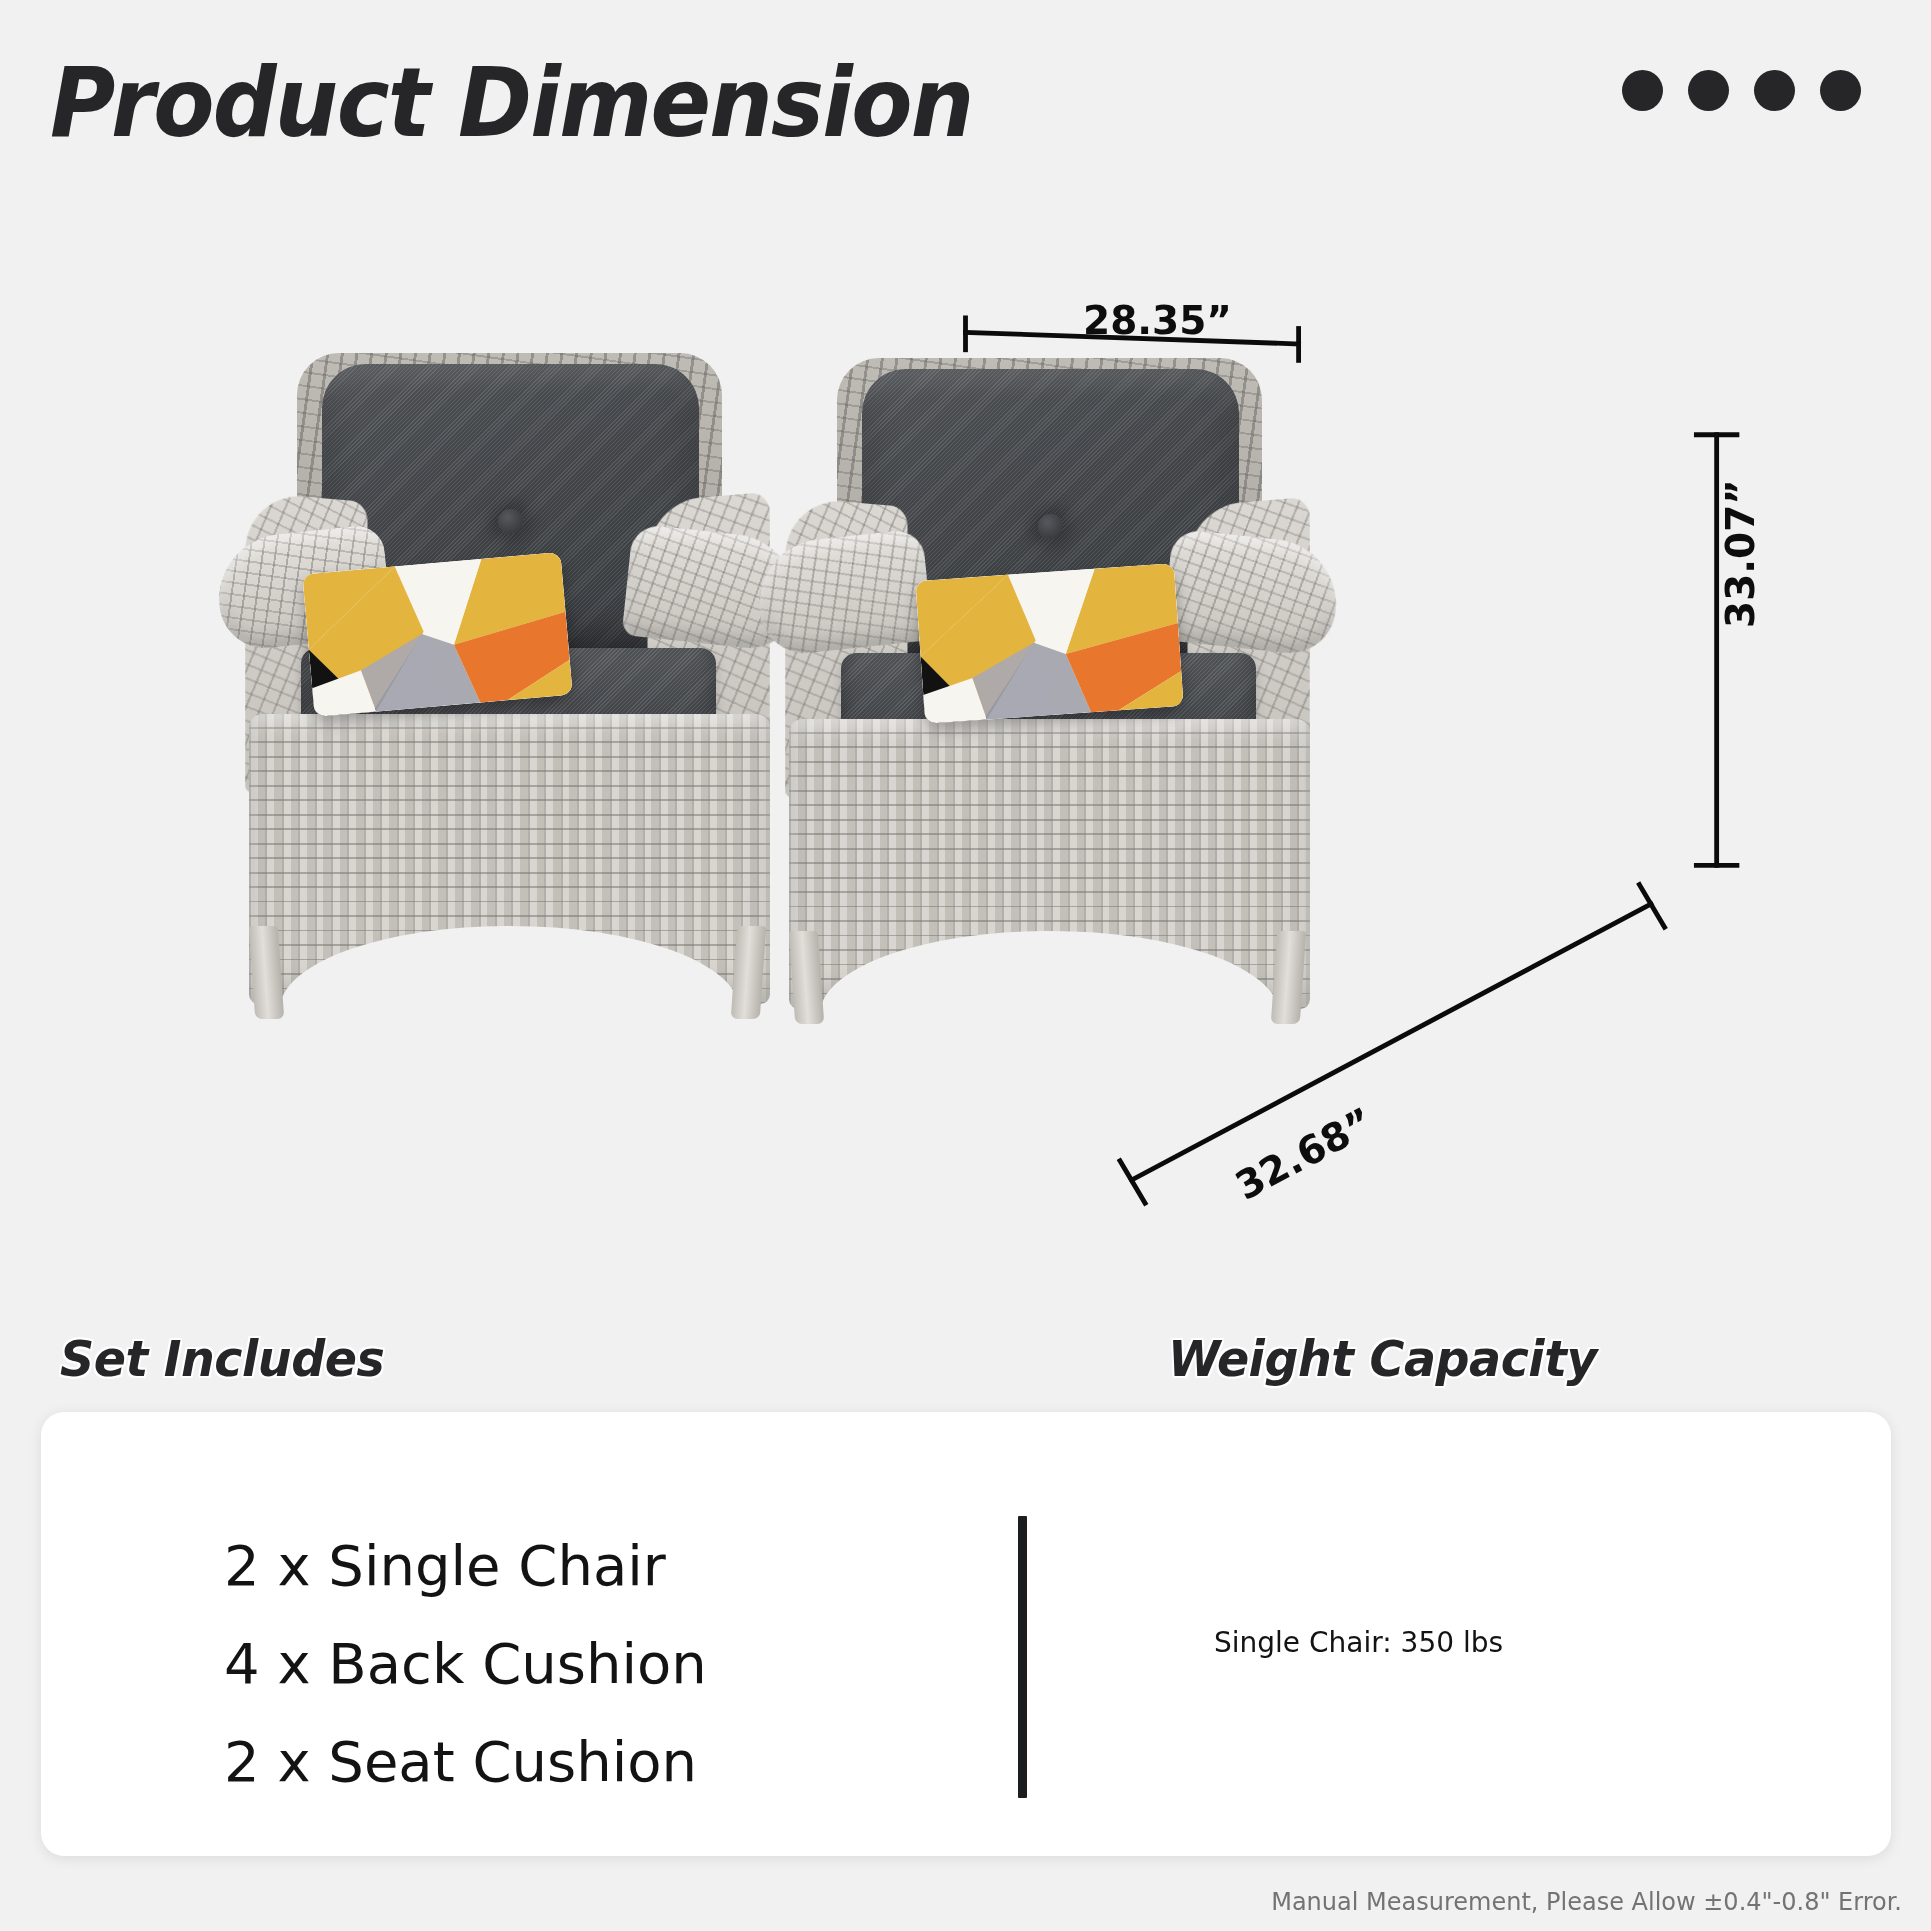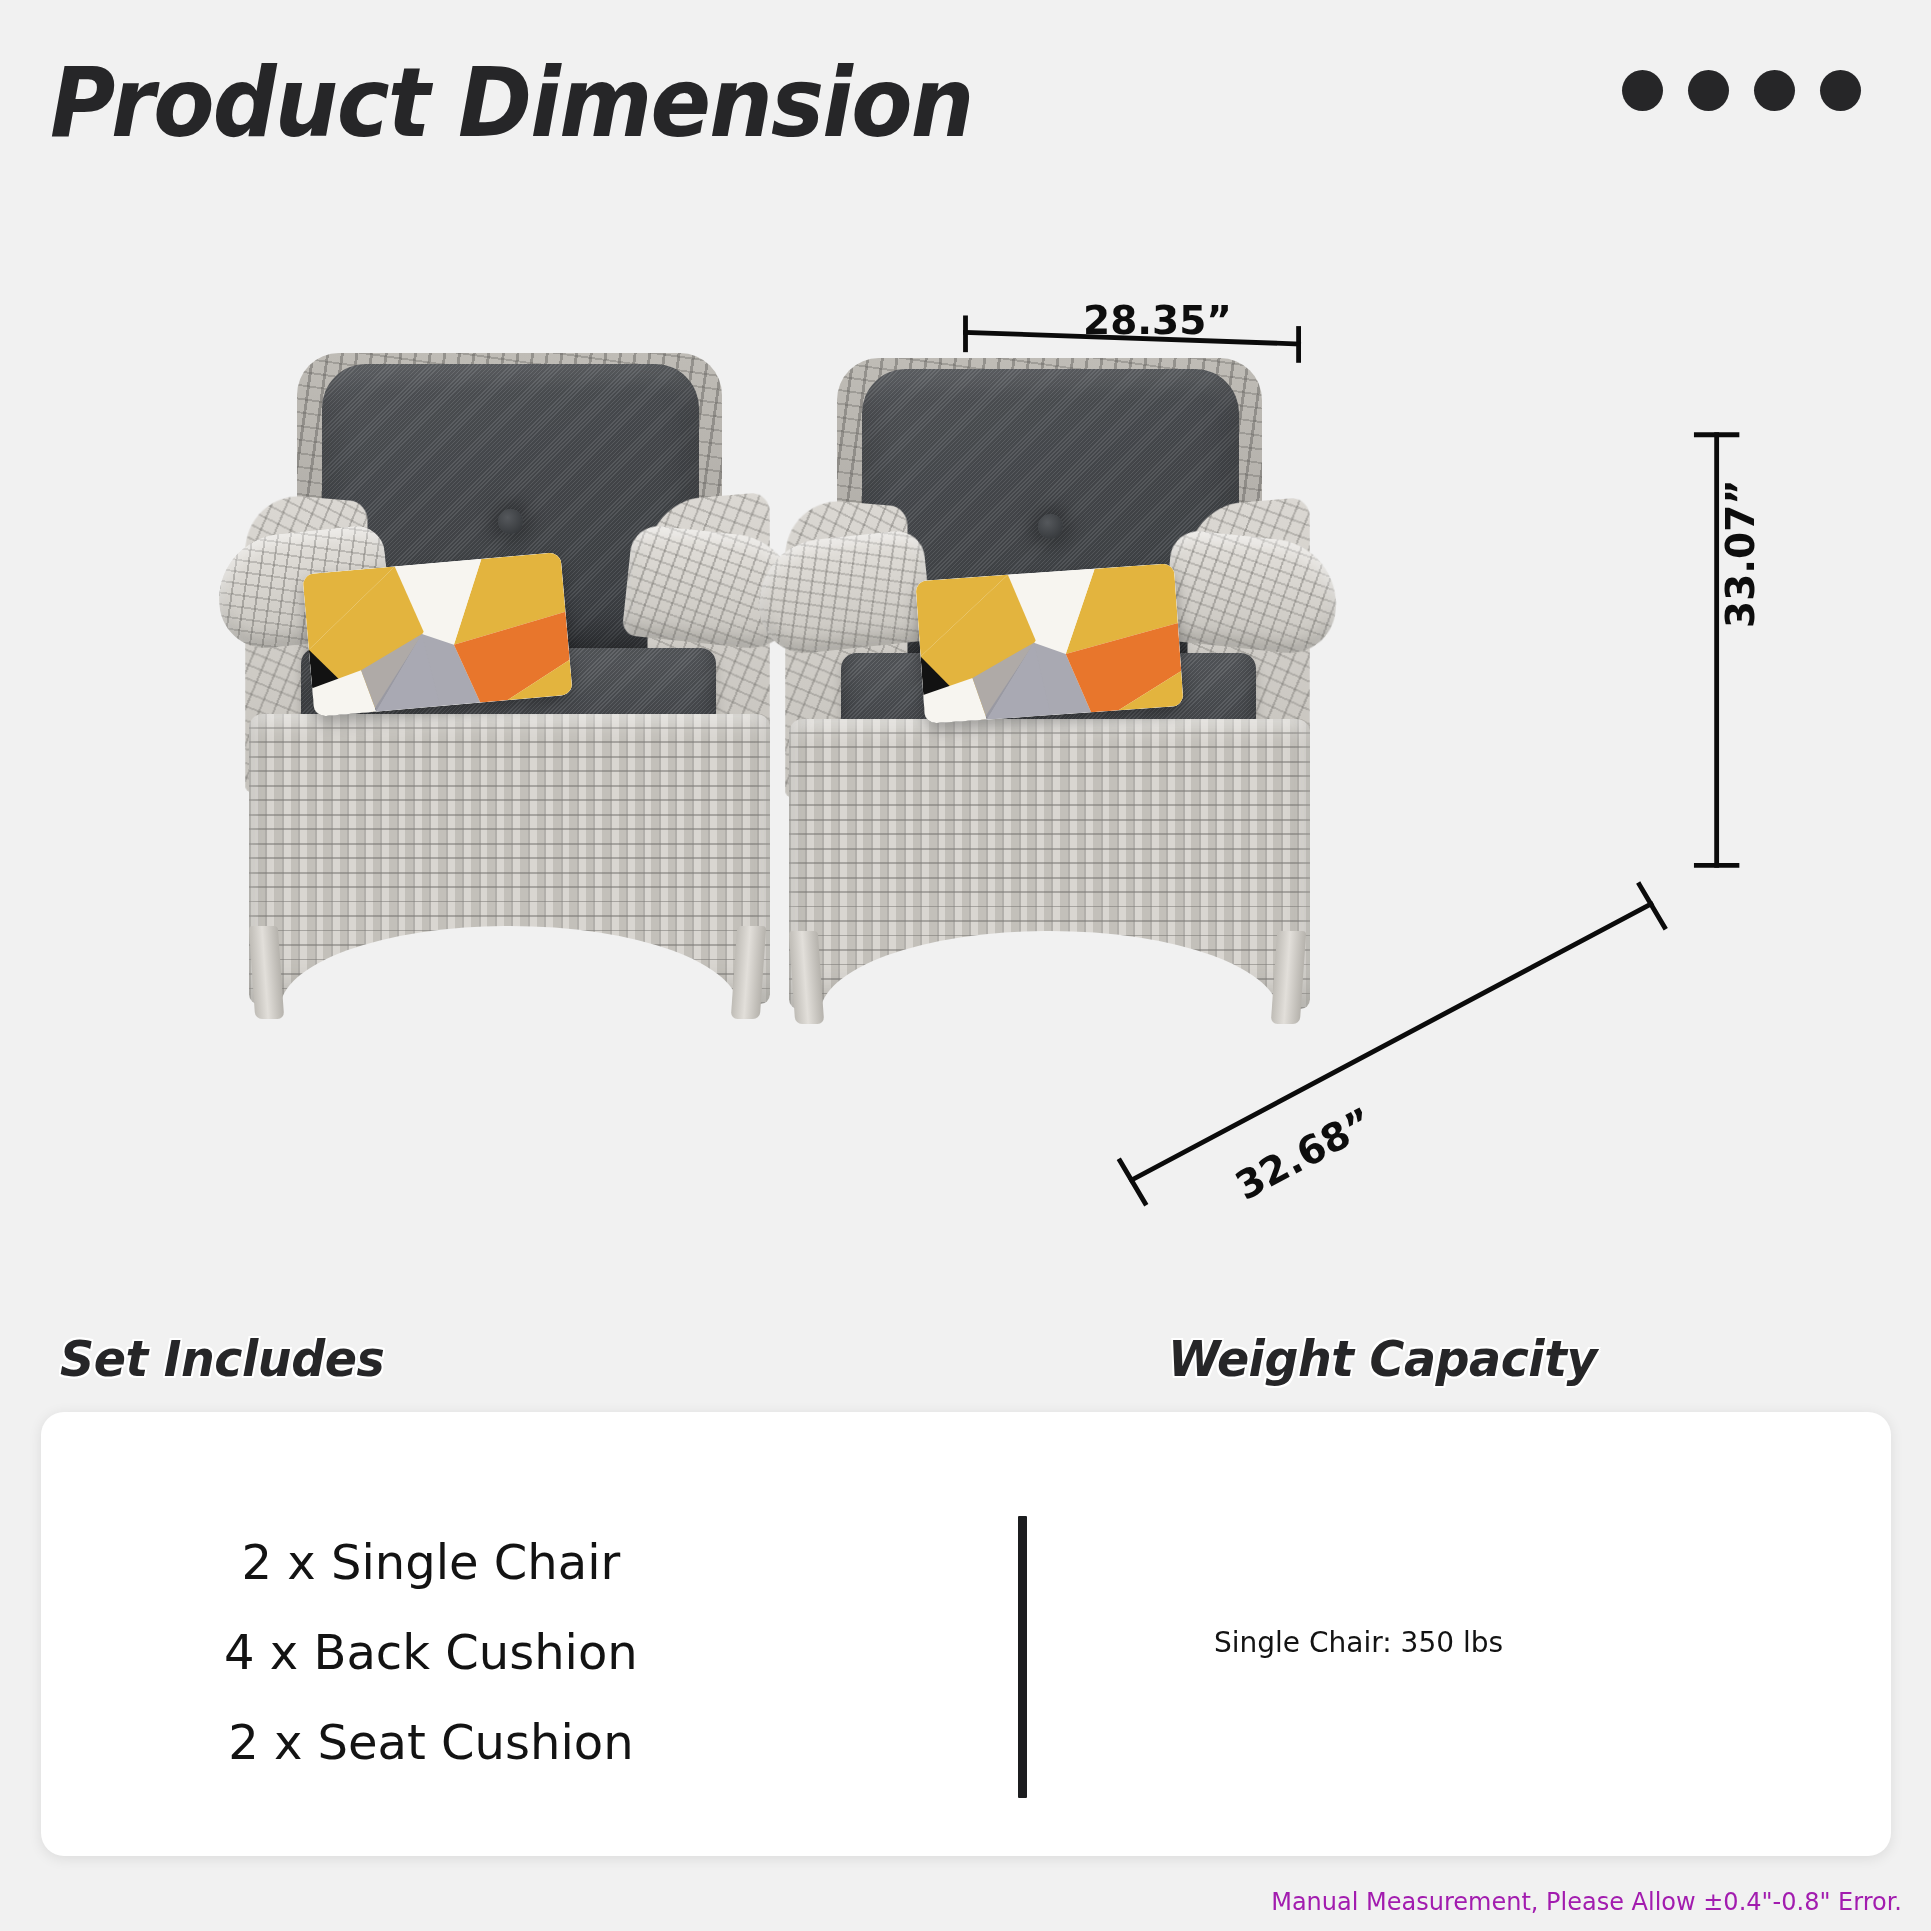--- a/index.html
+++ b/index.html
@@ -317,48 +317,47 @@
   .includes-list {
     position: absolute;
     left: 183px;
     top: 126px;
     margin: 0;
     padding: 0;
     list-style: none;
   }
   .includes-list li {
     font-family: "DejaVu Sans", sans-serif;
-    font-size: 48px;
+    font-size: 56px;
     font-weight: 400;
     color: #131313;
     line-height: 1.0;
     margin-bottom: 42px;
     white-space: nowrap;
-    text-align: center;
   }
   .capacity-text {
     position: absolute;
     left: 1173px;
     top: 214px;
     font-family: "DejaVu Sans", sans-serif;
     font-size: 28px;
     font-weight: 400;
     color: #131313;
     white-space: nowrap;
   }
 
   
   .footer-note {
     position: absolute;
     right: 29px;
     bottom: 15.4px;
     font-family: "DejaVu Sans", sans-serif;
     font-size: 24px;
     font-weight: 400;
-    color: #a21caf;
+    color: #737373;
     white-space: nowrap;
   }
 </style>
 </head>
 <body>
 
 <div class="page">
 
   <div class="page-title">Product Dimension</div>
 

